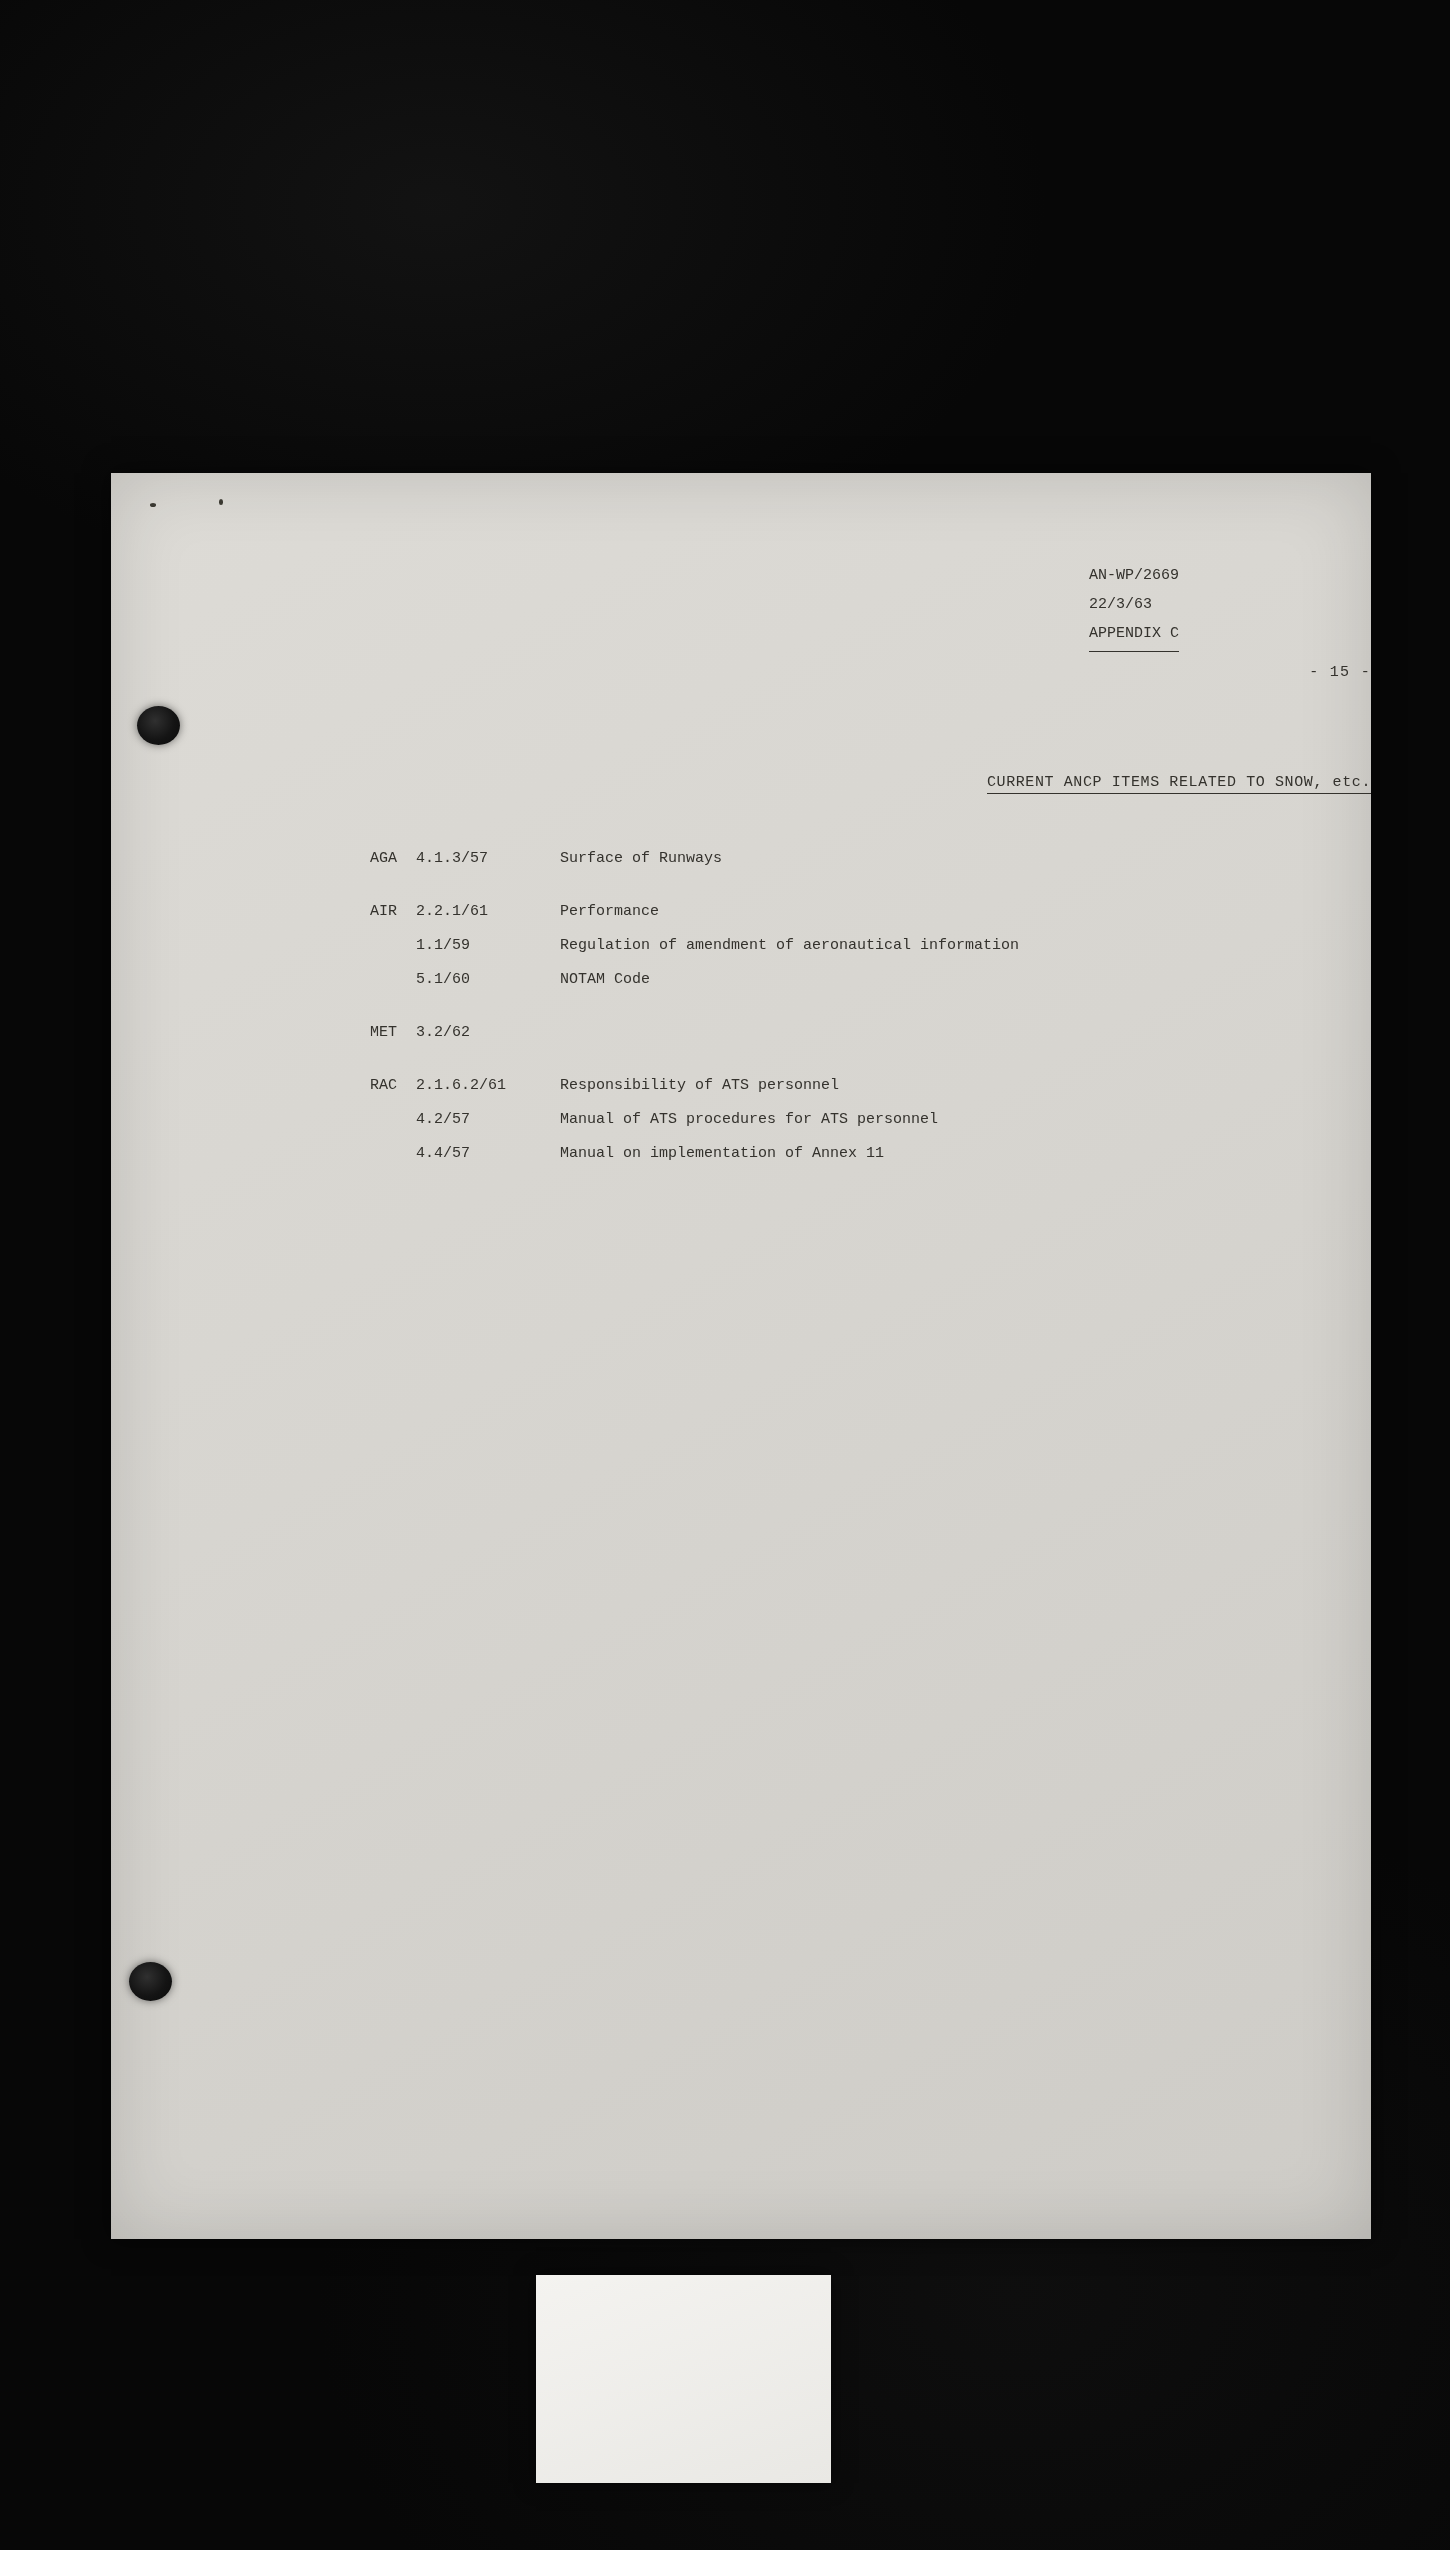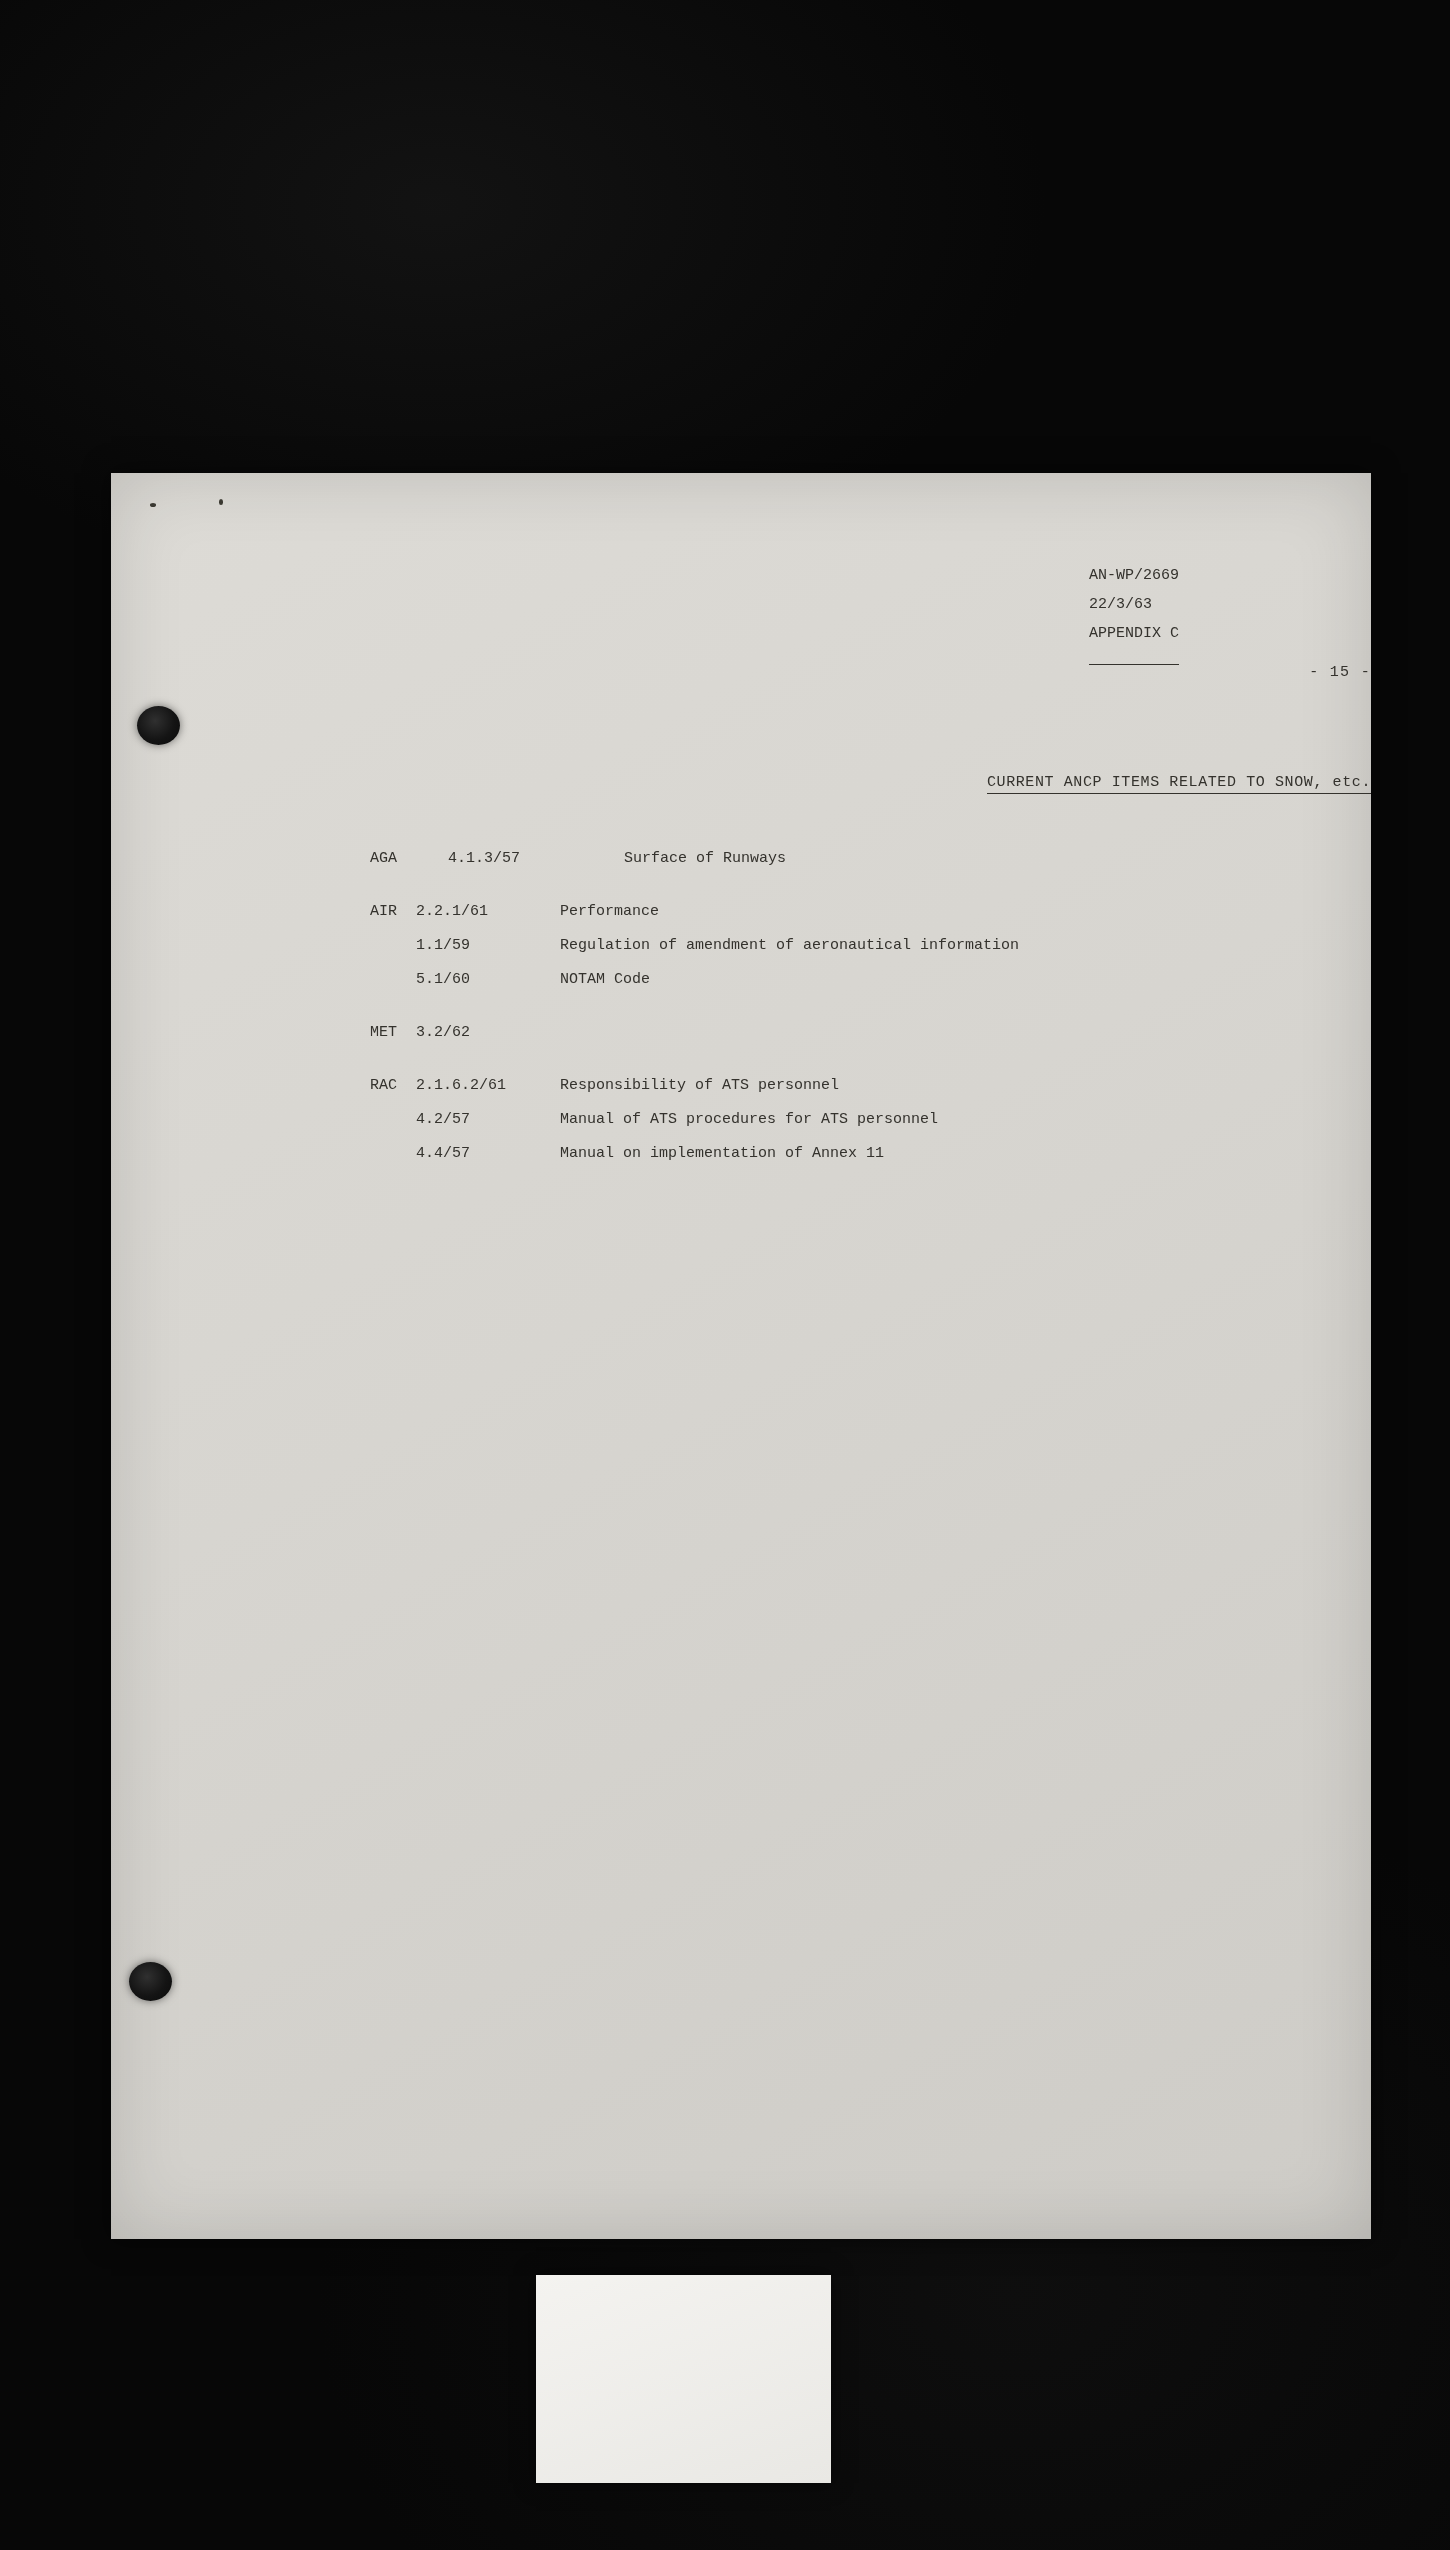--- a/index.html
+++ b/index.html
@@ -37,21 +37,21 @@
   .header-block {
     position: absolute;
     left: 978px;
     top: 88px;
     line-height: 29px;
     white-space: nowrap;
   }
   .header-appendix {
     display: inline-block;
     border-bottom: 1.9px solid #34322d;
-    padding-bottom: 16px;
+    padding-bottom: 3px;
   }
 
   .page-number {
     position: absolute;
     top: 191px;
     left: 0;
     width: 100%;
     text-align: right;
     letter-spacing: 1.3px;
   }
@@ -76,21 +76,21 @@
     left: 0;
     right: 0;
   }
   .item-row {
     display: flex;
     padding-left: 259px;
     margin-top: 10px;
     line-height: 24px;
   }
   .item-row.group-start { margin-top: 29px; }
-  .item-row:first-child { margin-top: 0; gap: 32px; }
+  .item-row:first-child { margin-top: 0; }
   .item-group { width: 46px; flex: none; }
   .item-ref   { width: 144px; flex: none; }
   .item-desc  { width: 609px; flex: none; }
 
   .end-marker {
     position: absolute;
     top: 1158px;
     left: 0;
     width: 100%;
     text-align: center;

